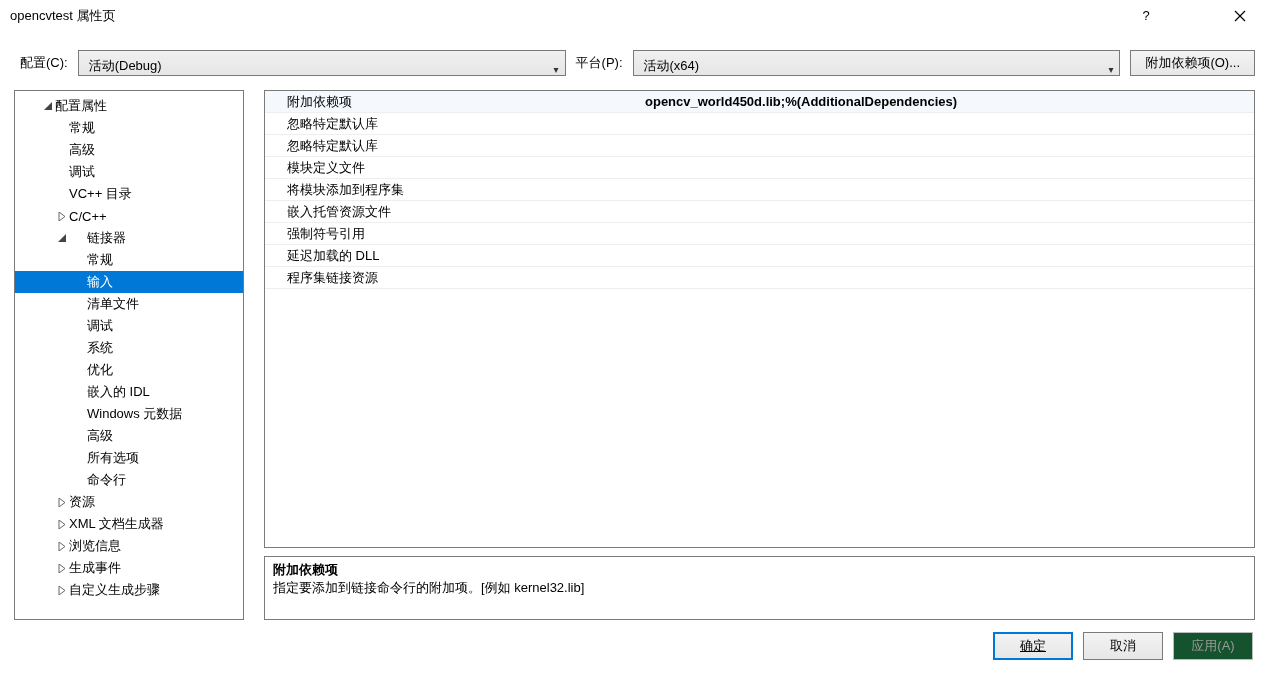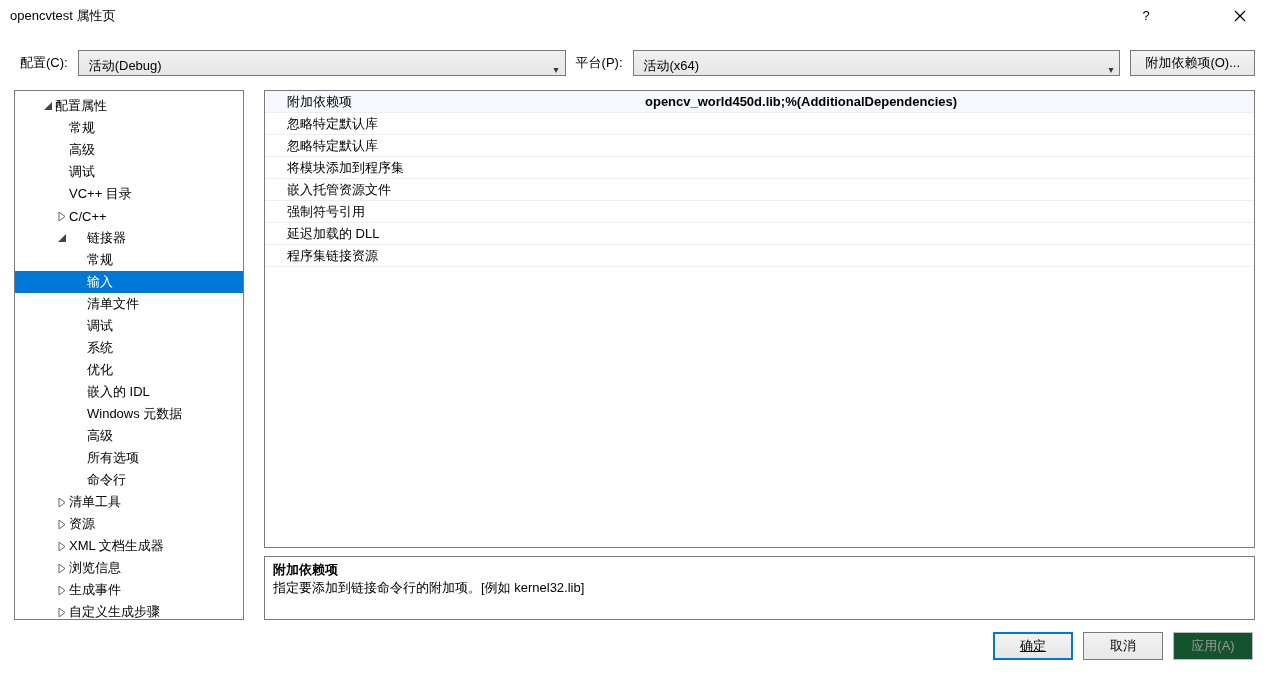--- a/index.html
+++ b/index.html
@@ -235,28 +235,20 @@
         <li class="tree-item lvl3">
           <span class="tw"></span>
           <span>  命令行</span>
         </li>
         <li class="tree-item lvl2">
           <span class="tw">
             <svg width="9" height="9">
               <path d="M1 0 L7 4.5 L1 9 Z" fill="none" stroke="#666" stroke-width="1"></path>
             </svg>
           </span>
-          <span>清单工具</span>
-        </li>
-        <li class="tree-item lvl2">
-          <span class="tw">
-            <svg width="9" height="9">
-              <path d="M1 0 L7 4.5 L1 9 Z" fill="none" stroke="#666" stroke-width="1"></path>
-            </svg>
-          </span>
           <span>资源</span>
         </li>
         <li class="tree-item lvl2">
           <span class="tw">
             <svg width="9" height="9">
               <path d="M1 0 L7 4.5 L1 9 Z" fill="none" stroke="#666" stroke-width="1"></path>
             </svg>
           </span>
           <span>XML 文档生成器</span>
         </li>
@@ -291,20 +283,24 @@
         <div class="grid-row">
           <div class="grid-label">附加依赖项</div>
           <div class="grid-value">opencv_world450d.lib;%(AdditionalDependencies)</div>
         </div>
         <div class="grid-row">
           <div class="grid-label">忽略特定默认库</div>
           <div class="grid-value"></div>
         </div>
         <div class="grid-row">
           <div class="grid-label">忽略特定默认库</div>
+          <div class="grid-value"></div>
+        </div>
+        <div class="grid-row">
+          <div class="grid-label">模块定义文件</div>
           <div class="grid-value"></div>
         </div>
         <div class="grid-row">
           <div class="grid-label">将模块添加到程序集</div>
           <div class="grid-value"></div>
         </div>
         <div class="grid-row">
           <div class="grid-label">嵌入托管资源文件</div>
           <div class="grid-value"></div>
         </div>

